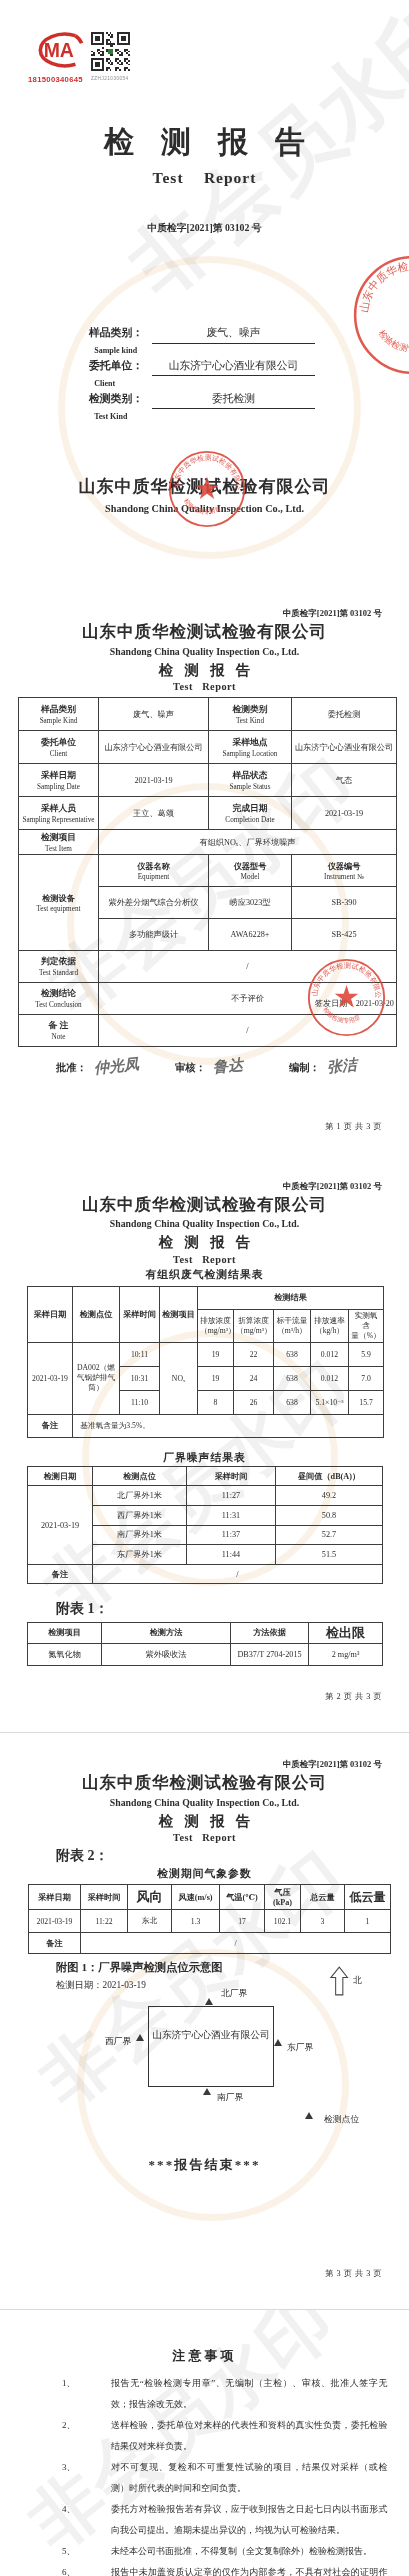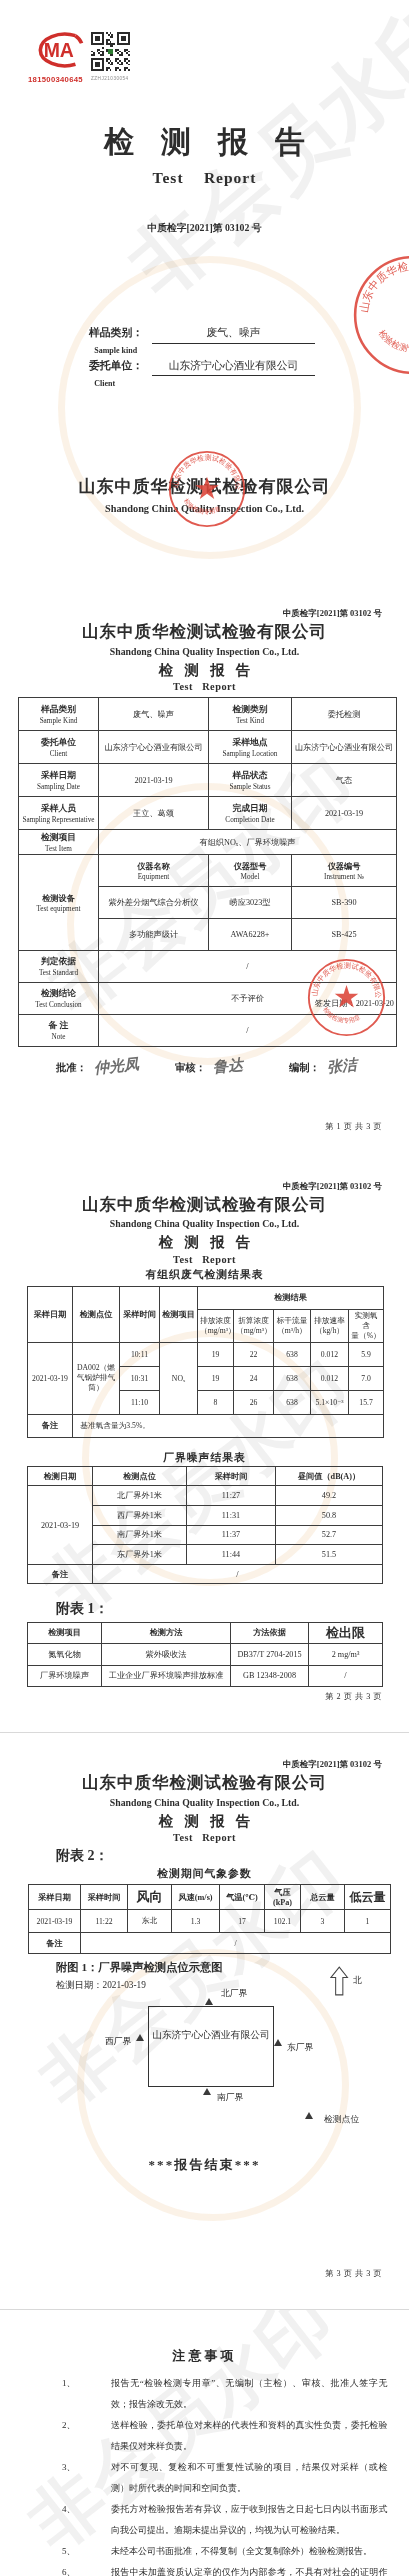--- a/index.html
+++ b/index.html
@@ -321,20 +321,26 @@
         <span>样品类别：</span>
         <div class="cv-sub">Sample kind</div>
       </div><div class="cv-val">废气、噪声</div>
     </div>
     <div class="cv-row">
       <div class="cv-lab">
         <span>委托单位：</span>
         <div class="cv-sub">Client</div>
       </div><div class="cv-val">山东济宁心心酒业有限公司</div>
     </div>
+    <div class="cv-row">
+      <div class="cv-lab">
+        <span>检测类别：</span>
+        <div class="cv-sub">Test Kind</div>
+      </div><div class="cv-val">委托检测</div>
+    </div>
   </div>
 
   <div class="cv-company">
     <div class="cn">山东中质华检测试检验有限公司</div>
     <div class="en">Shandong China Quality Inspection Co., Ltd.</div>
   </div>
 
   <svg class="stamp-red" style="left:167px;top:449px;" width="80" height="80" viewBox="0 0 170 170">
     <circle cx="85" cy="85" r="79" fill="none" stroke="currentColor" stroke-width="4"></circle>
     <polygon fill="currentColor" points="85,59 90.9,76.9 109.7,77 94.5,88.1 100.3,106 85,95 69.7,106 75.5,88.1 60.3,77 79.1,76.9"></polygon>
@@ -661,26 +667,20 @@
           </th>
       <th>
             <span class="lab-cn" style="font-size:13px">检出限</span>
           </th>
     </tr>
     <tr style="height:22px">
       <td>氮氧化物</td>
       <td>紫外吸收法</td>
       <td>DB37/T 2704-2015</td>
       <td>2 mg/m³</td>
-    </tr>
-    <tr style="height:20.6px">
-      <td>厂界环境噪声</td>
-      <td>工业企业厂界环境噪声排放标准</td>
-      <td>GB 12348-2008</td>
-      <td>/</td>
     </tr>
   </tbody>
     </table>
 
   <div class="pno" style="top:531px;">第 2 页 共 3 页</div>
 </div>
 
 <div class="page rp3">
   <div class="seal-bg" style="left:77px;top:216px;width:258px;height:258px;"></div>
   <div class="wm" style="left:20.6px;top:319px;font-size:72px;transform:rotate(-38deg);transform-origin:left top;">非会员水印</div>

